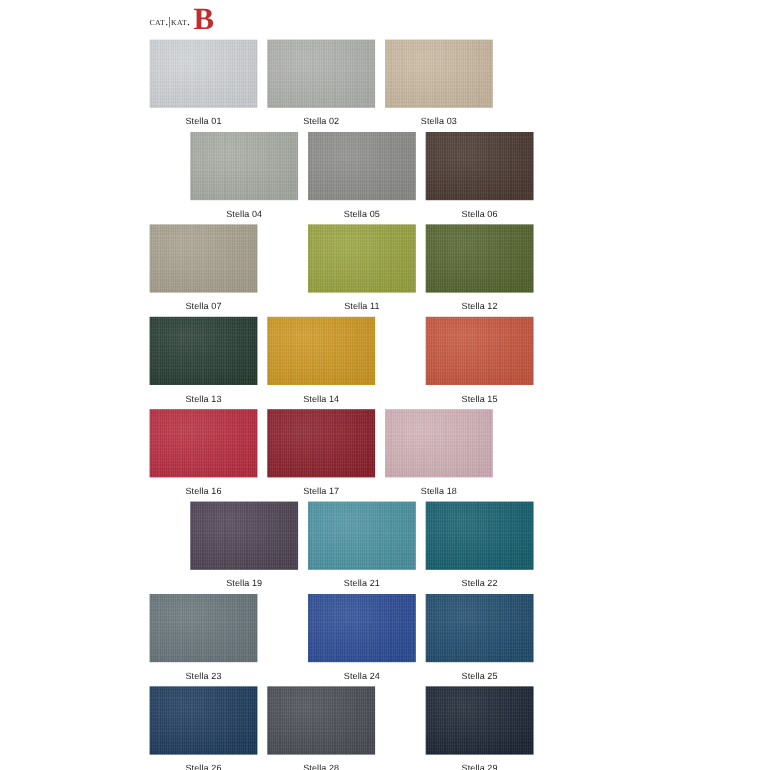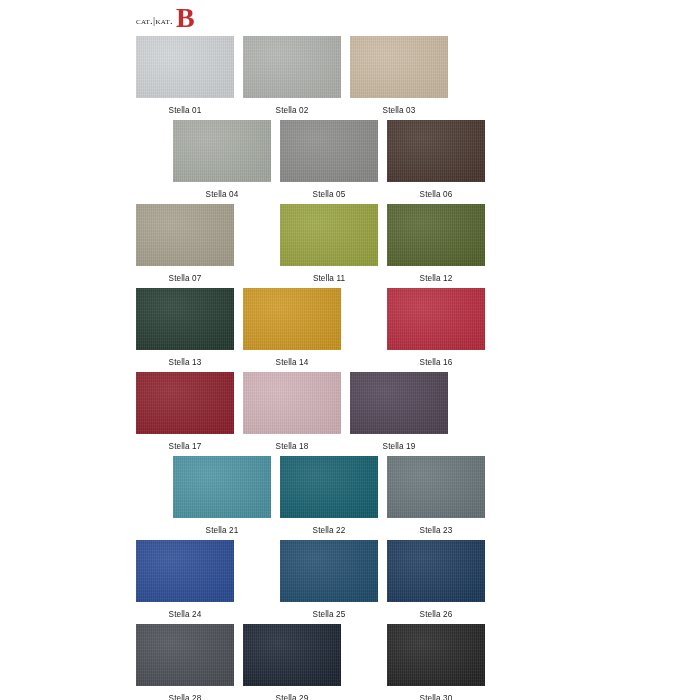--- a/index.html
+++ b/index.html
@@ -196,20 +196,26 @@
         <div class="label">Stella 13</div>
       </div>
       <div class="cell">
         <div class="swatch-wrap">
           <div class="swatch" style="background: rgb(209, 154, 34);"></div>
         </div>
         <div class="label">Stella 14</div>
       </div>
       <div class="cell">
         <div class="swatch-wrap">
+          <div class="swatch" style="background: rgb(201, 86, 62);"></div>
+        </div>
+        <div class="label">Stella 15</div>
+      </div>
+      <div class="cell">
+        <div class="swatch-wrap">
           <div class="swatch" style="background: rgb(186, 43, 62);"></div>
         </div>
         <div class="label">Stella 16</div>
       </div>
       <div class="cell">
         <div class="swatch-wrap">
           <div class="swatch" style="background: rgb(141, 31, 43);"></div>
         </div>
         <div class="label">Stella 17</div>
       </div>

